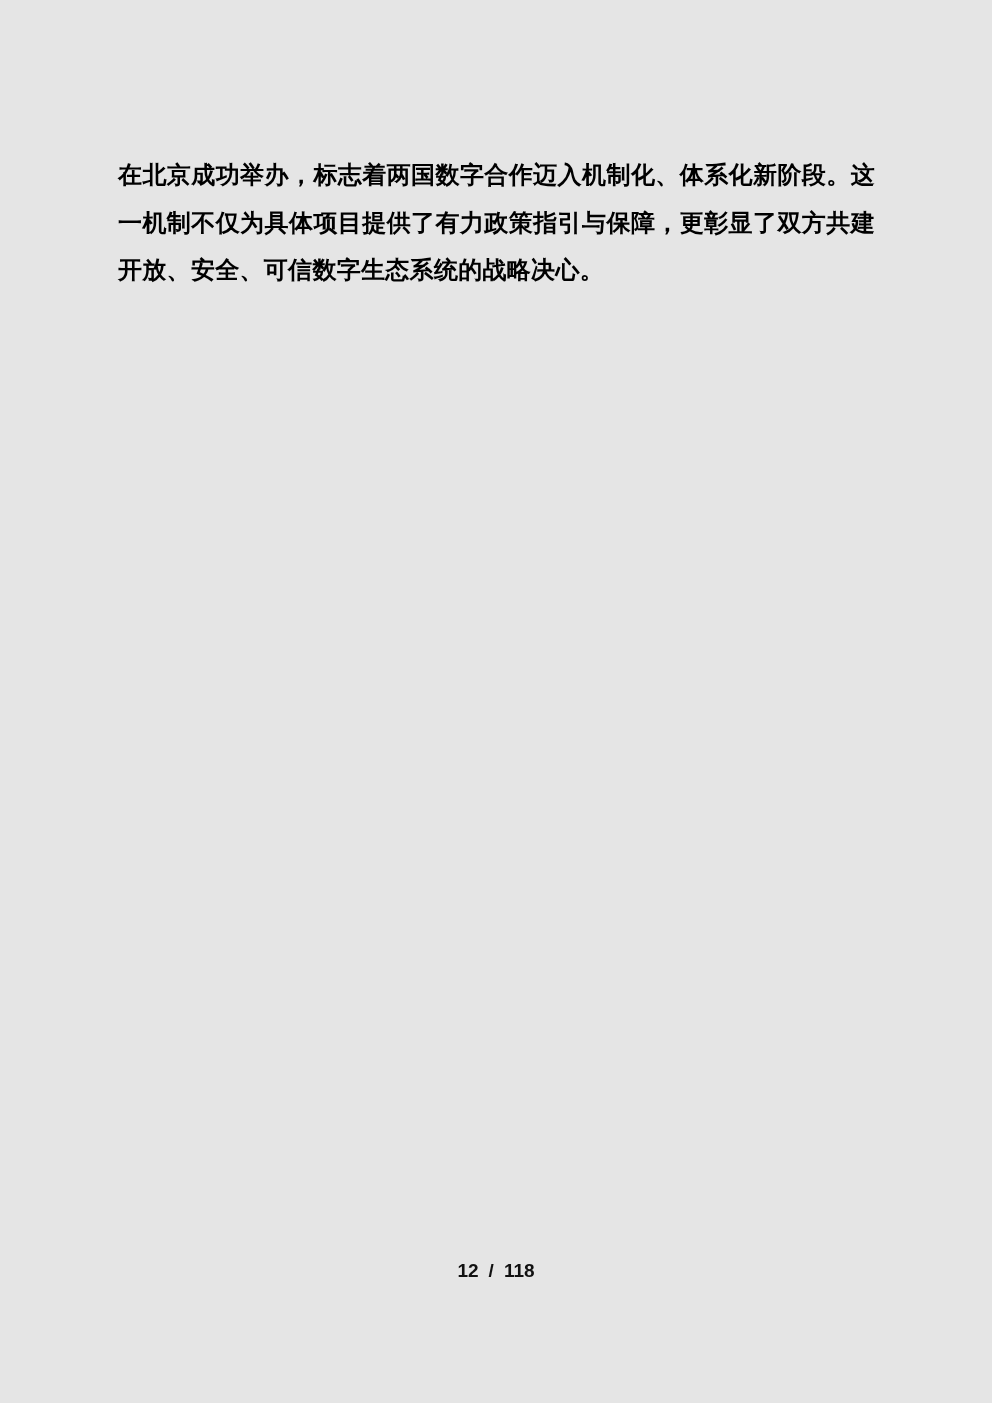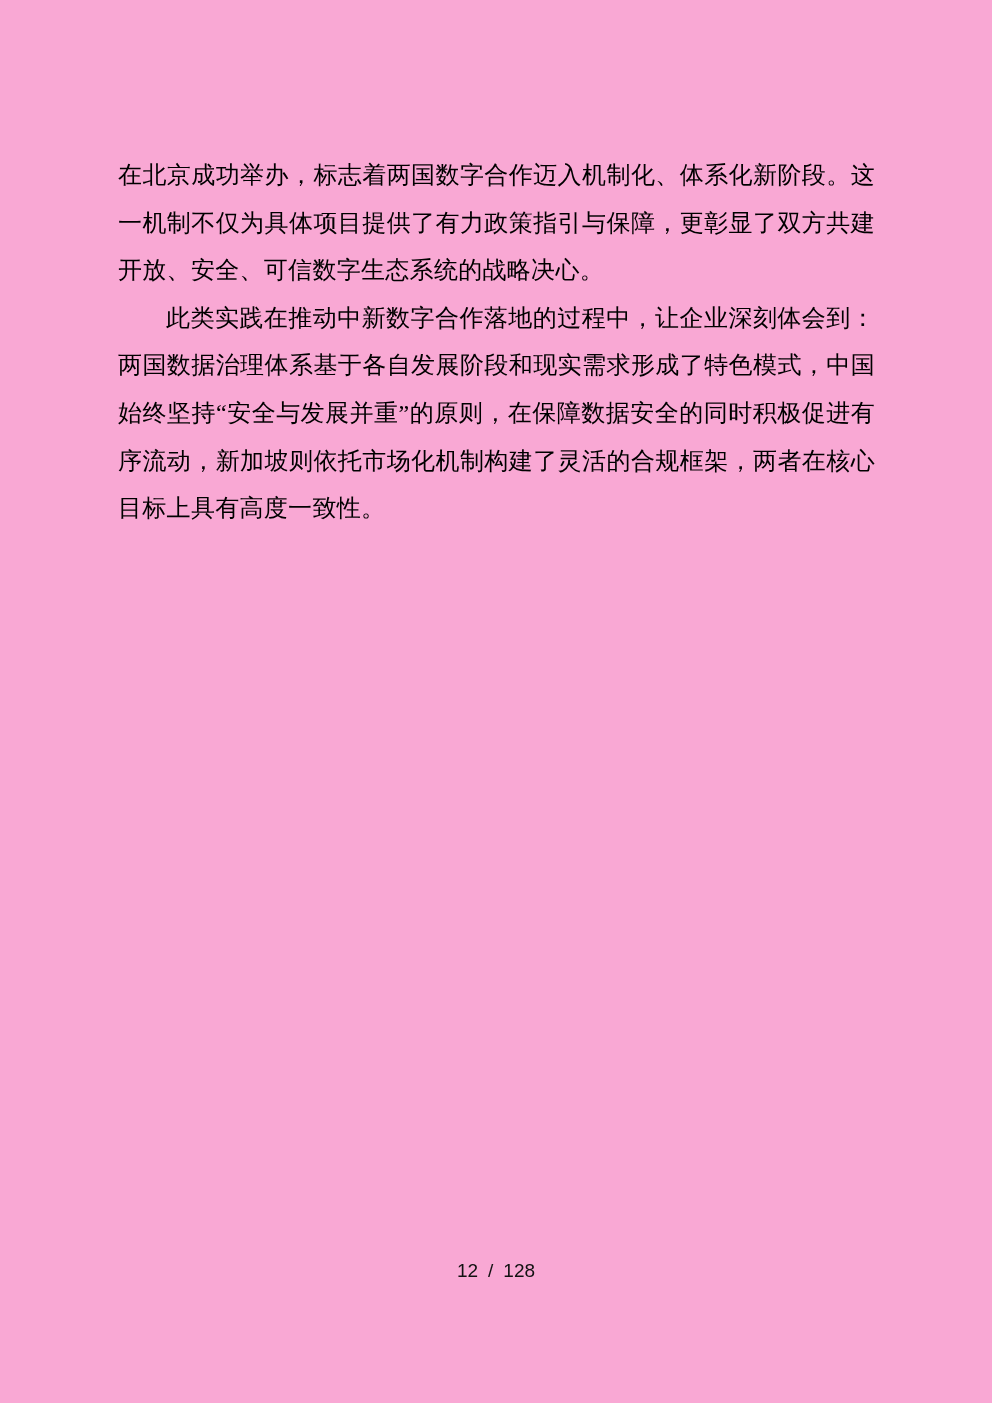--- a/index.html
+++ b/index.html
@@ -8,22 +8,23 @@
     width: 992px;
     height: 1403px;
     background: #ffffff;
     position: relative;
     font-family: "Liberation Serif", "DejaVu Serif", serif;
     color: #000000;
   }
   .page {
     position: absolute;
     inset: 0;
-    background: #f9a8d4;
+    background: #e5e5e5;
     overflow: hidden;
+    font-weight: bold;
   }
   .text-block {
     position: absolute;
     left: 118px;
     top: 152px;
     width: 757px;
     font-size: 24px;
     line-height: 47.6px;
     text-align: justify;
     letter-spacing: 0.3px;
@@ -42,20 +43,19 @@
   }
   .footer span { padding: 0 5px; text-align: right; }
 </style>
 </head>
 <body>
 
 <div class="page">
 
   <div class="text-block">
     <p class="para">在北京成功举办，标志着两国数字合作迈入机制化、体系化新阶段。这一机制不仅为具体项目提供了有力政策指引与保障，更彰显了双方共建开放、安全、可信数字生态系统的战略决心。</p>
-    <p class="para indent">此类实践在推动中新数字合作落地的过程中，让企业深刻体会到：两国数据治理体系基于各自发展阶段和现实需求形成了特色模式，中国始终坚持“安全与发展并重”的原则，在保障数据安全的同时积极促进有序流动，新加坡则依托市场化机制构建了灵活的合规框架，两者在核心目标上具有高度一致性。</p>
   </div>
 
   <div class="footer">
-    <span>12</span><span>/</span><span>128</span>
+    <span>12</span><span>/</span><span>118</span>
   </div>
 
 </div>
 
 </body></html>

